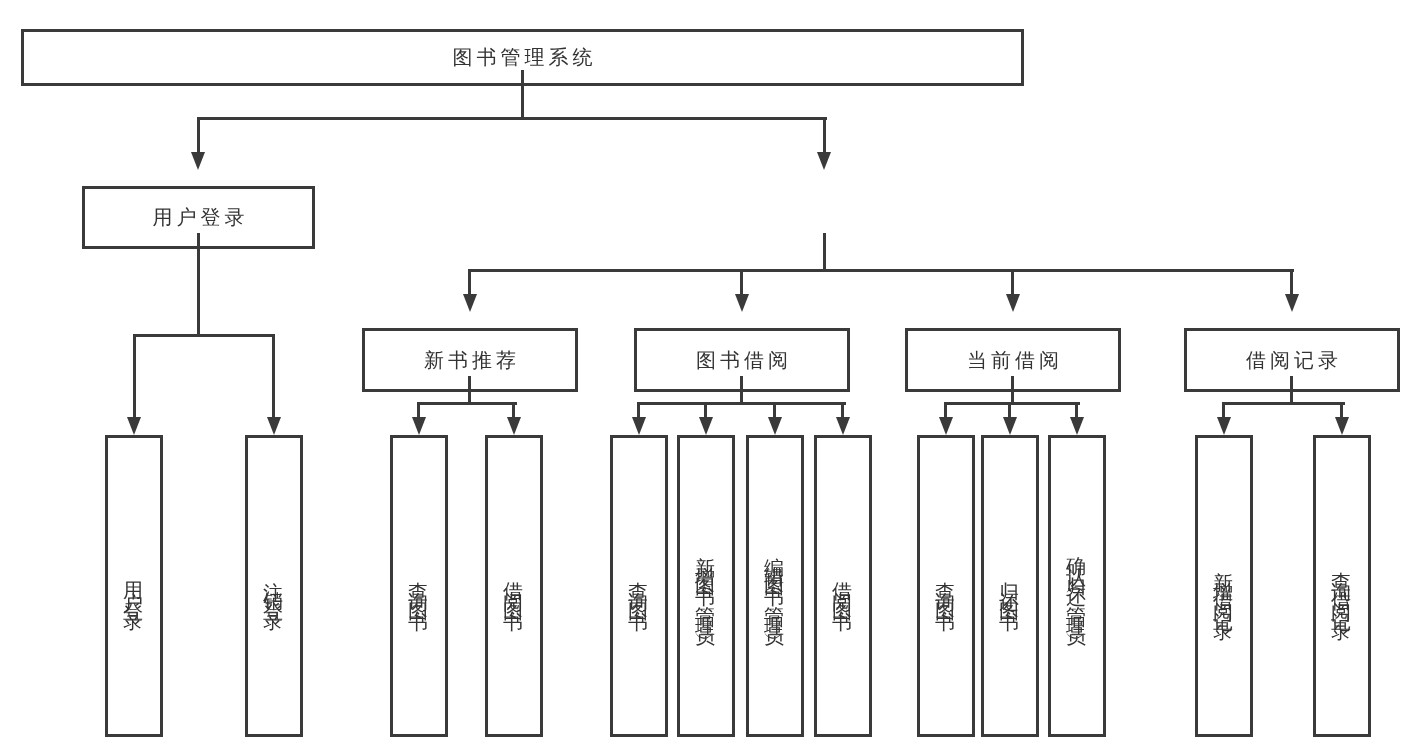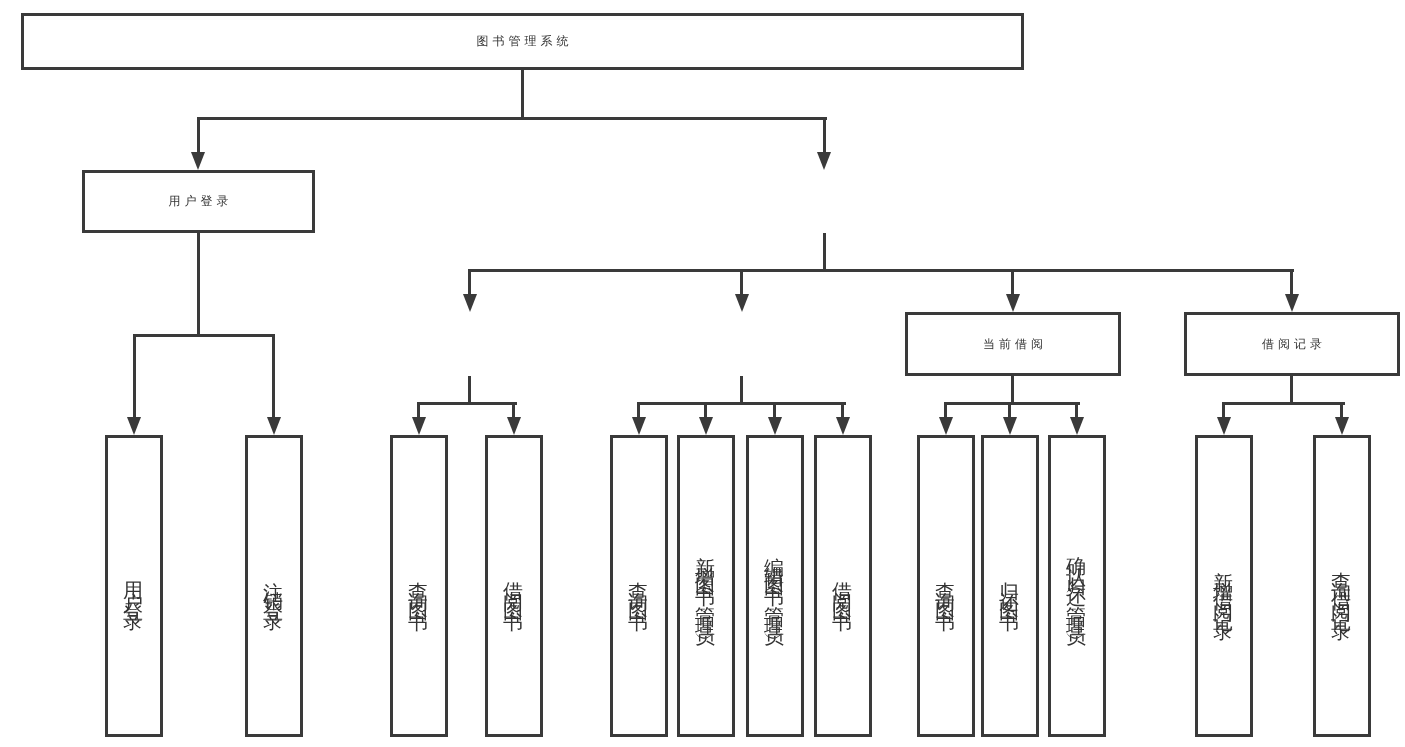--- a/index.html
+++ b/index.html
@@ -4,21 +4,21 @@
 <style>
   html,body{margin:0;padding:0;background:#ffffff;}
   .canvas{
     position:relative;width:1405px;height:747px;background:#ffffff;overflow:hidden;
     font-family:"Liberation Sans","DejaVu Sans",sans-serif;
   }
   .box{
     position:absolute;box-sizing:border-box;border:3px solid #3a3a3a;background:#ffffff;
     display:flex;align-items:center;justify-content:center;color:#333333;
   }
-  .box.h{font-size:12px;letter-spacing:4px;text-indent:4px;}
+  .box.h{font-size:20px;letter-spacing:4px;text-indent:4px;margin-top:16px;}
   .box.v{writing-mode:vertical-rl;text-orientation:mixed;font-size:20px;letter-spacing:10px;}
   .vl{position:absolute;width:3px;background:#3a3a3a;}
   .hl{position:absolute;height:3px;background:#3a3a3a;}
   .arr{
     position:absolute;width:0;height:0;
     border-left:7px solid transparent;border-right:7px solid transparent;
     border-top:18px solid #3a3a3a;
   }
   .watermark{
     position:absolute;left:1186px;top:716px;font-size:19px;line-height:22px;
@@ -27,20 +27,22 @@
 </style>
 </head>
 <body>
 
 <div class="canvas">
 
   <div class="box h" style="left:21px;top:13px;width:1003px;height:57px">图书管理系统</div>
 
   <div class="box h" style="left:82px;top:170px;width:233px;height:63px">用户登录</div>
 
+  <div class="box h" style="left:362px;top:312px;width:216px;height:64px">新书推荐</div>
+  <div class="box h" style="left:634px;top:312px;width:216px;height:64px">图书借阅</div>
   <div class="box h" style="left:905px;top:312px;width:216px;height:64px">当前借阅</div>
   <div class="box h" style="left:1184px;top:312px;width:216px;height:64px">借阅记录</div>
 
   <div class="box v" style="left:105px;top:435px;width:58px;height:302px">用户登录</div>
   <div class="box v" style="left:245px;top:435px;width:58px;height:302px">注销登录</div>
 
   <div class="box v" style="left:390px;top:435px;width:58px;height:302px">查询图书</div>
   <div class="box v" style="left:485px;top:435px;width:58px;height:302px">借阅图书</div>
 
   <div class="box v" style="left:610px;top:435px;width:58px;height:302px">查询图书</div>

